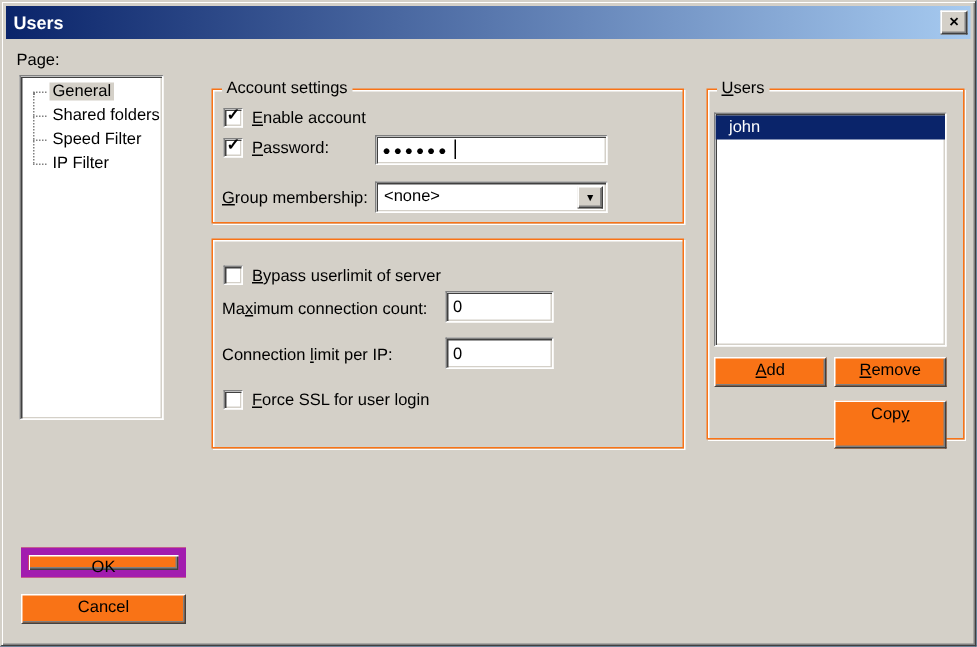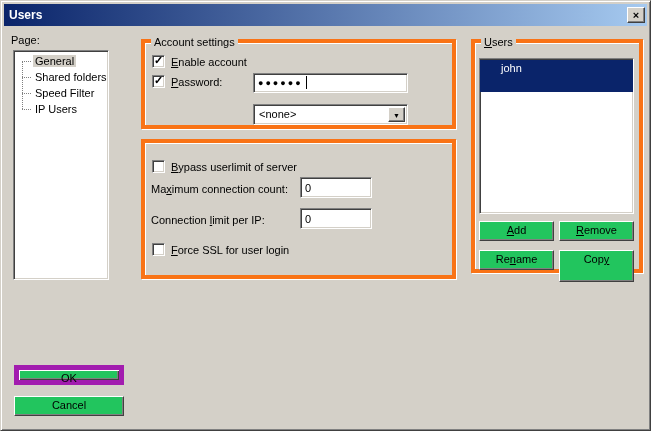--- a/index.html
+++ b/index.html
@@ -24,39 +24,40 @@
   }
   .win-btn {
     position:absolute; right:2px; top:3px; width:18px; height:16px;
     background:#D4D0C8; border:1px solid; border-color:#FFFFFF #404040 #404040 #FFFFFF;
     box-shadow: inset -1px -1px 0 #808080;
     text-align:center; font-size:11px; font-weight:bold; line-height:14px; cursor:default;
   }
 
   
   .btn {
-    position:absolute; background:#22c55e;
+    position:absolute; background:#f97316;
     border:1px solid; border-color:#FFFFFF #404040 #404040 #FFFFFF;
     box-shadow: inset -1px -1px 0 #808080;
     font-family:"Liberation Sans", sans-serif; font-size:11px; color:#000;
     text-align:center; line-height:17px; cursor:default;
   }
   .btn-default {
     border:5px solid #a21caf;
     box-shadow: inset 1px 1px 0 #FFFFFF, inset -1px -1px 0 #404040, inset -2px -2px 0 #808080;
   }
   .sunken {
     background:#FFFFFF;
     border:1px solid; border-color:#808080 #FFFFFF #FFFFFF #808080;
     box-shadow: inset 1px 1px 0 #404040, inset -1px -1px 0 #D4D0C8;
   }
   .groupbox {
     position:absolute;
-    border:4px solid #f97316;
+    border:1px solid #f97316;
     box-shadow: 1px 1px 0 #FFFFFF, inset 1px 1px 0 #FFFFFF;
+    margin-top: 20px;
   }
   .legend {
     position:absolute; top:-7px; left:6px; background:#D4D0C8; padding:0 3px;
     line-height:13px; white-space:nowrap;
   }
   .lbl { position:absolute; line-height:13px; white-space:nowrap; }
 
   .checkbox {
     position:absolute; width:13px; height:13px; background:#fff;
     border:1px solid; border-color:#808080 #FFFFFF #FFFFFF #808080;
@@ -142,21 +143,21 @@
     text-align:center; cursor:default;
   }
   .scroll-btn.up { top:0; }
   .scroll-btn.down { bottom:0; }
   .scroll-glyph { font-size:8px; line-height:14px; color:#808080; text-shadow:1px 1px 0 #fff; }
   #desc-hint { left:3px; top:97px; }
 
   
   #users-group { left:470px; top:38px; width:172px; height:234px; }
   #users-list  { position:absolute; left:4px; top:15px; width:155px; height:156px; padding:1px 0; cursor:default; overflow:hidden; }
-  .list-row { height:32px; line-height:16px; padding-left:21px; white-space:nowrap; }
+  .list-row { height:16px; line-height:16px; padding-left:9px; white-space:nowrap; }
   .list-row.selected { background:#0A246A; color:#FFFFFF; }
   #add-btn    { left:4px;  top:178px; width:75px; height:20px; }
   #remove-btn { left:84px; top:178px; width:75px; height:20px; }
   #rename-btn { left:4px;  top:207px; width:75px; height:20px; }
   #copy-btn   { left:84px; top:207px; width:75px; height:32px; }
 </style>
 </head>
 <body>
 
 <div id="window">
@@ -174,21 +175,21 @@
     <div class="tree-row">
       <span class="selected">General</span>
     </div>
     <div class="tree-row">
       <span>Shared folders</span>
     </div>
     <div class="tree-row">
       <span>Speed Filter</span>
     </div>
     <div class="tree-row">
-      <span>IP Users</span>
+      <span>IP Filter</span>
     </div>
   </div>
 
   <div class="btn btn-default" id="ok-btn">OK</div>
   <div class="btn" id="cancel-btn">Cancel</div>
 
   <div class="groupbox" id="acct-group">
     <span class="legend">Account settings</span>
 
     <div class="checkbox" id="cb-enable">
@@ -198,20 +199,21 @@
 
     <div class="checkbox" id="cb-pwd">
       <span class="mark on">✓</span>
     </div>
     <span class="lbl" id="lbl-pwd"><u>P</u>assword:</span>
     <div class="sunken" id="pwd-field">
       <span id="pwd-dots">●●●●●●</span>
       <span id="pwd-caret"></span>
     </div>
 
+    <span class="lbl" id="lbl-gm"><u>G</u>roup membership:</span>
     <div class="sunken" id="gm-combo">
       <span id="gm-value">&lt;none&gt;</span>
       <div id="gm-arrow-btn">
         <span class="arrow-down-glyph">▼</span>
       </div>
     </div>
   </div>
 
   <div class="groupbox" id="conn-frame">
     <div class="checkbox" id="cb-bypass">
@@ -232,17 +234,16 @@
   </div>
 
 
   <div class="groupbox" id="users-group">
     <span class="legend"><u>U</u>sers</span>
     <div class="sunken" id="users-list">
       <div class="list-row selected">john</div>
     </div>
     <div class="btn" id="add-btn"><u>A</u>dd</div>
     <div class="btn" id="remove-btn"><u>R</u>emove</div>
-    <div class="btn" id="rename-btn">Re<u>n</u>ame</div>
     <div class="btn" id="copy-btn">Cop<u>y</u></div>
   </div>
 
 </div>
 
 </body></html>

